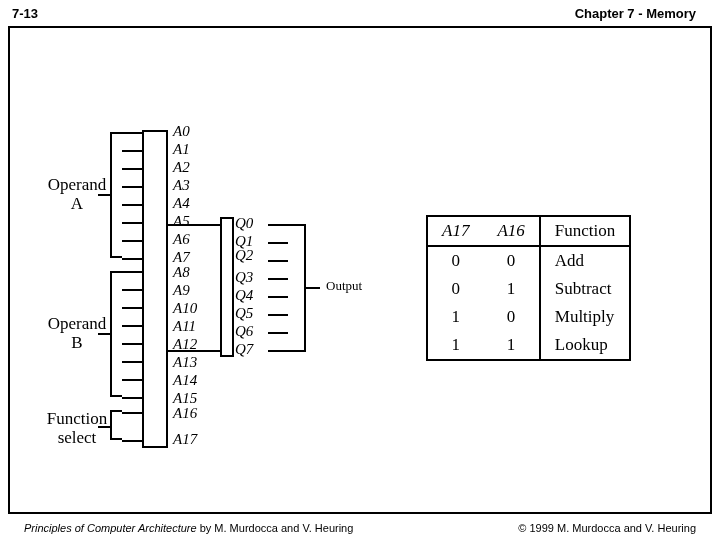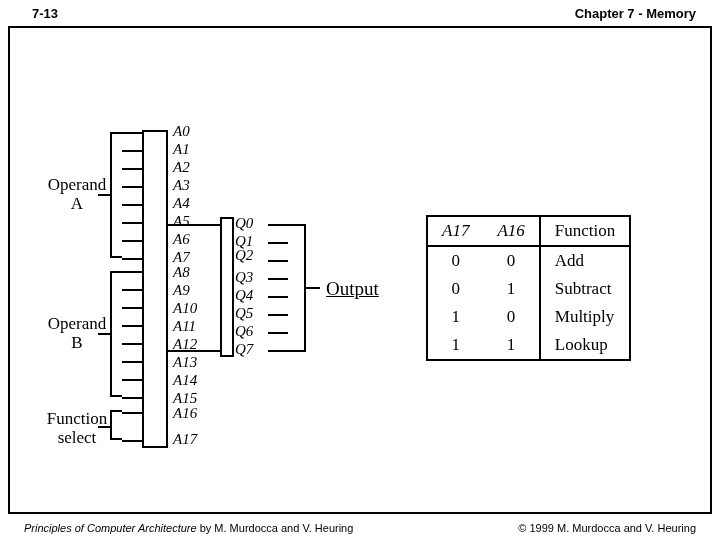--- a/index.html
+++ b/index.html
@@ -14,21 +14,21 @@
     position: absolute;
     top: 26px;
     left: 8px;
     right: 8px;
     bottom: 26px;
     border: 2px solid #000;
   }
   .page-num {
     position: absolute;
     top: 6px;
-    left: 32px;
+    left: 12px;
     font-size: 13px;
     font-weight: bold;
   }
   .chapter {
     position: absolute;
     top: 6px;
     right: 24px;
     font-size: 13px;
     font-weight: bold;
   }
@@ -113,22 +113,21 @@
   .out-stub {
     position: absolute;
     left: 286px;
     width: 14px;
     height: 2px;
     background: #000;
   }
   .output-label {
     position: absolute;
     left: 306px;
-    font-size: 19px;
-    text-decoration: underline;
+    font-size: 13px;
   }
   .input-label {
     position: absolute;
     left: 22px;
     font-size: 17px;
     text-align: center;
     width: 70px;
     line-height: 1.1;
   }
   .bracket-in {

